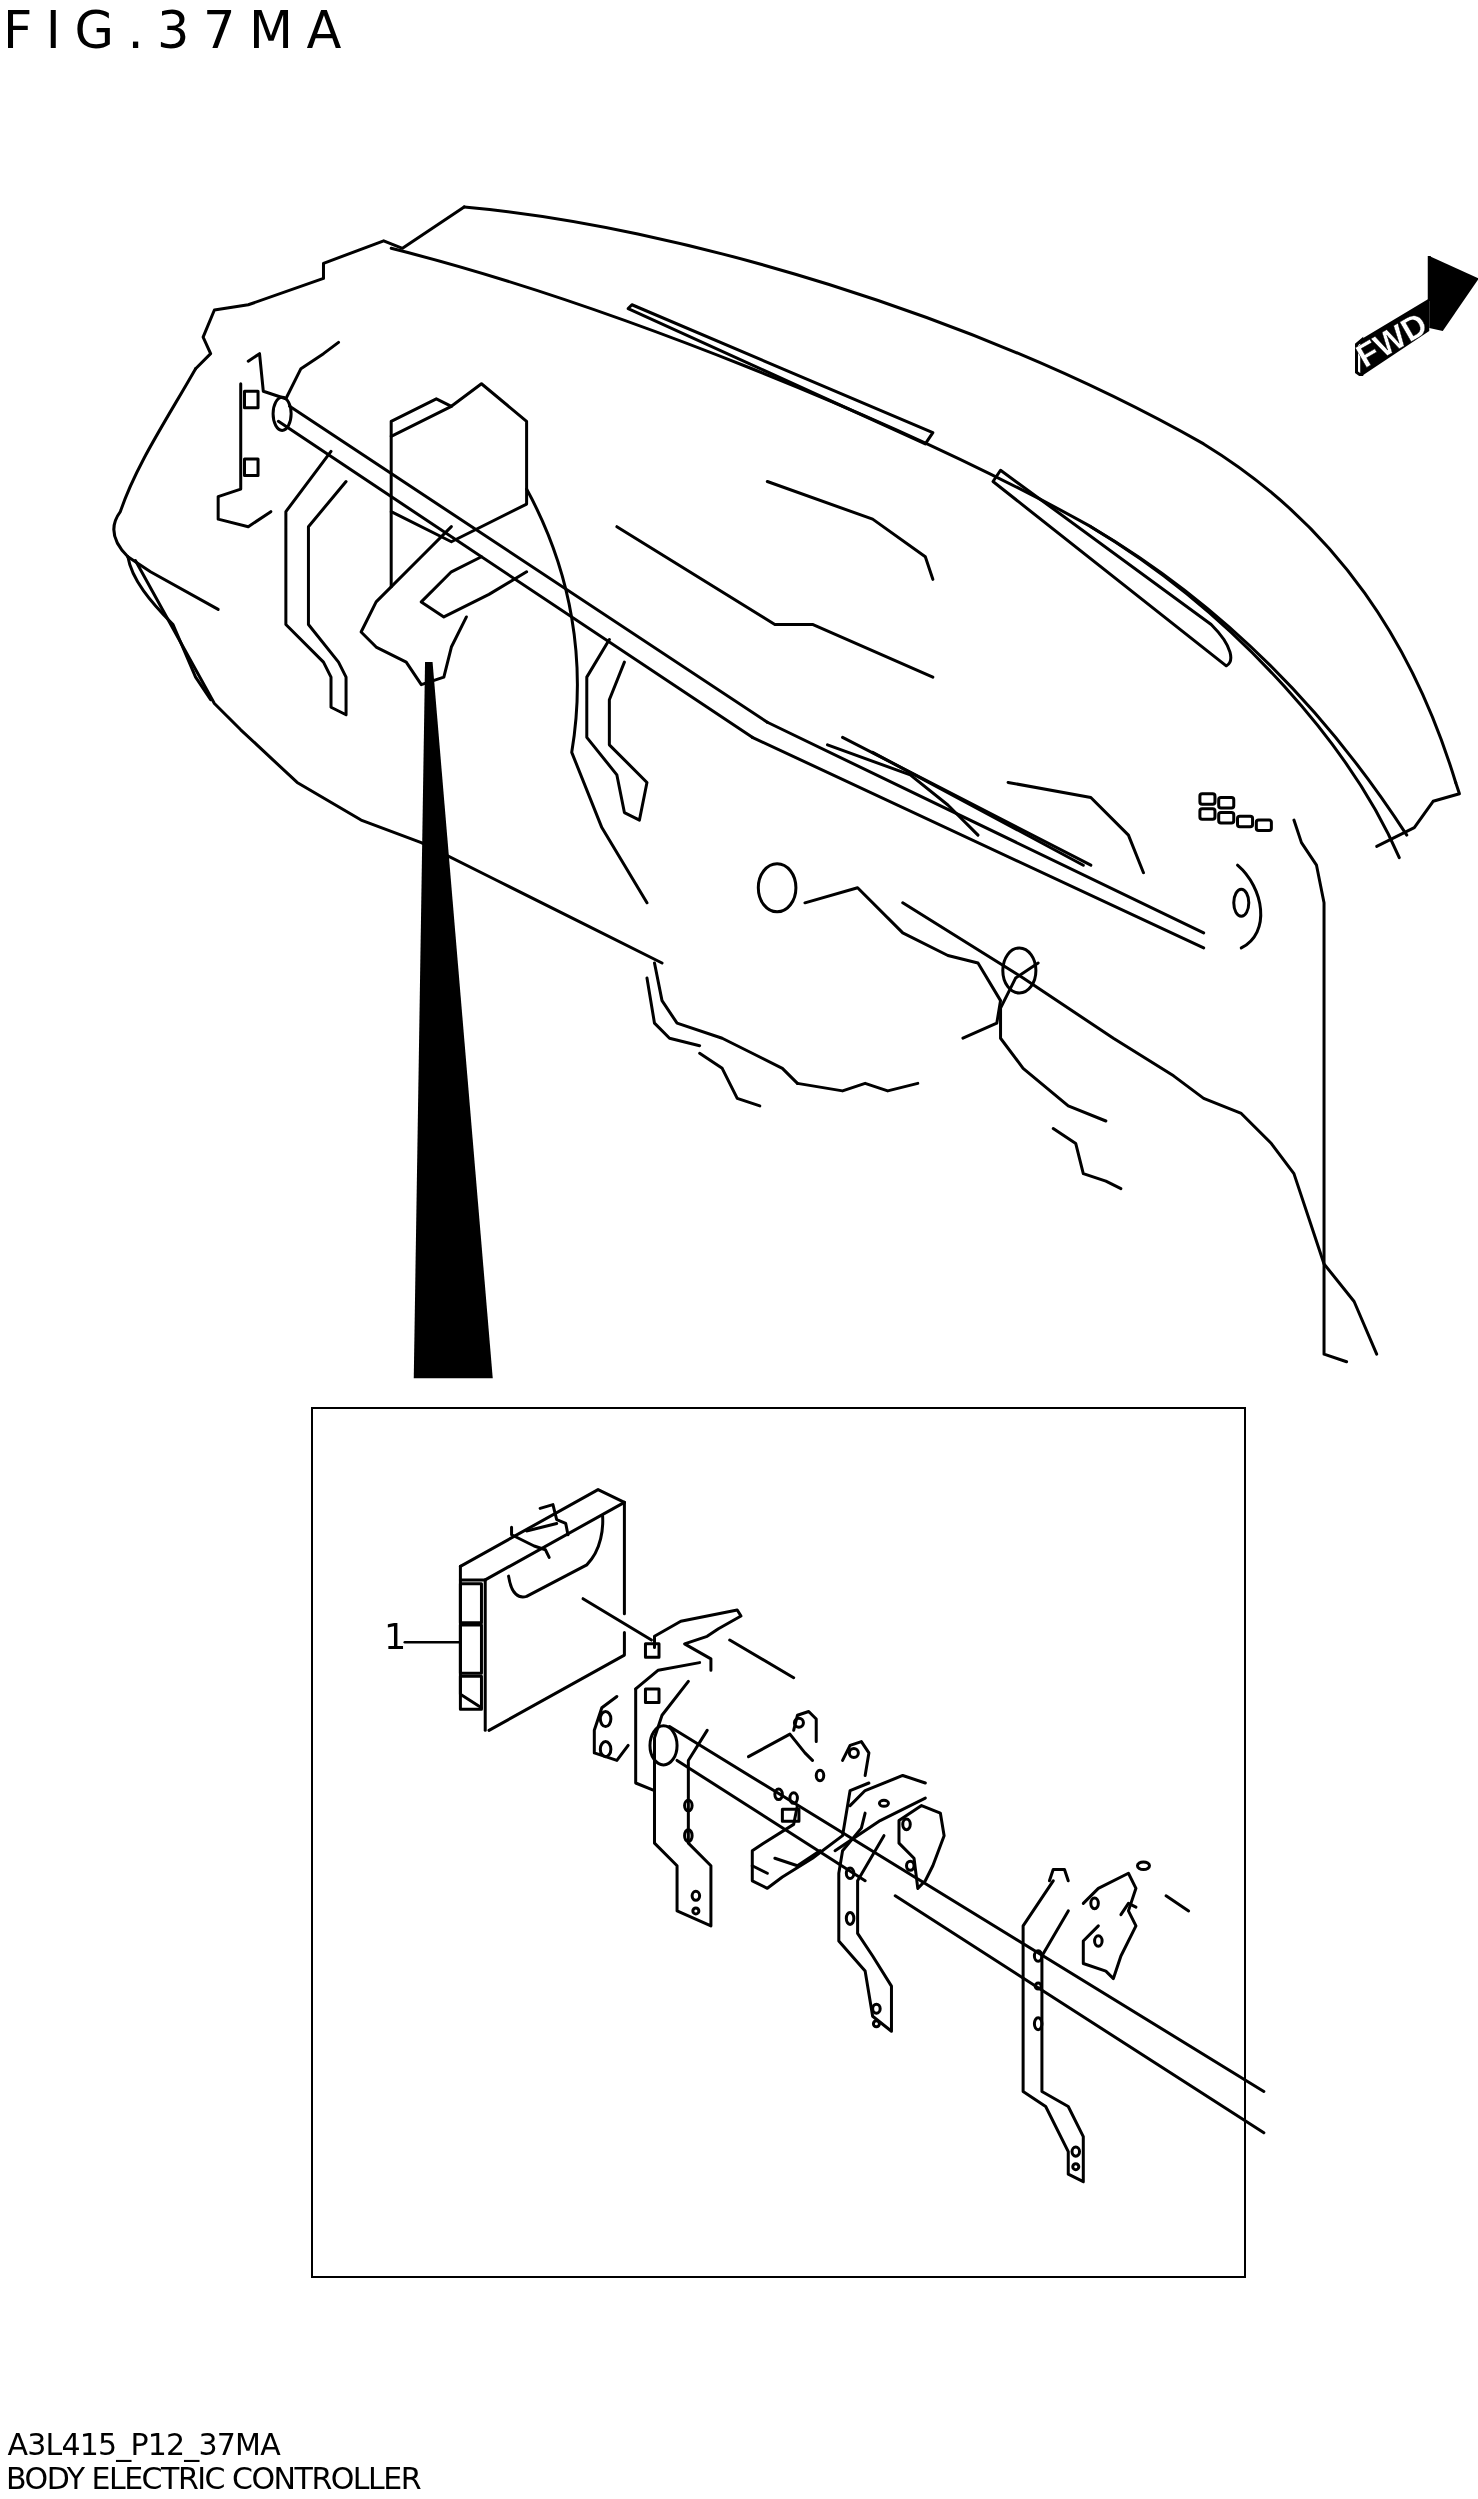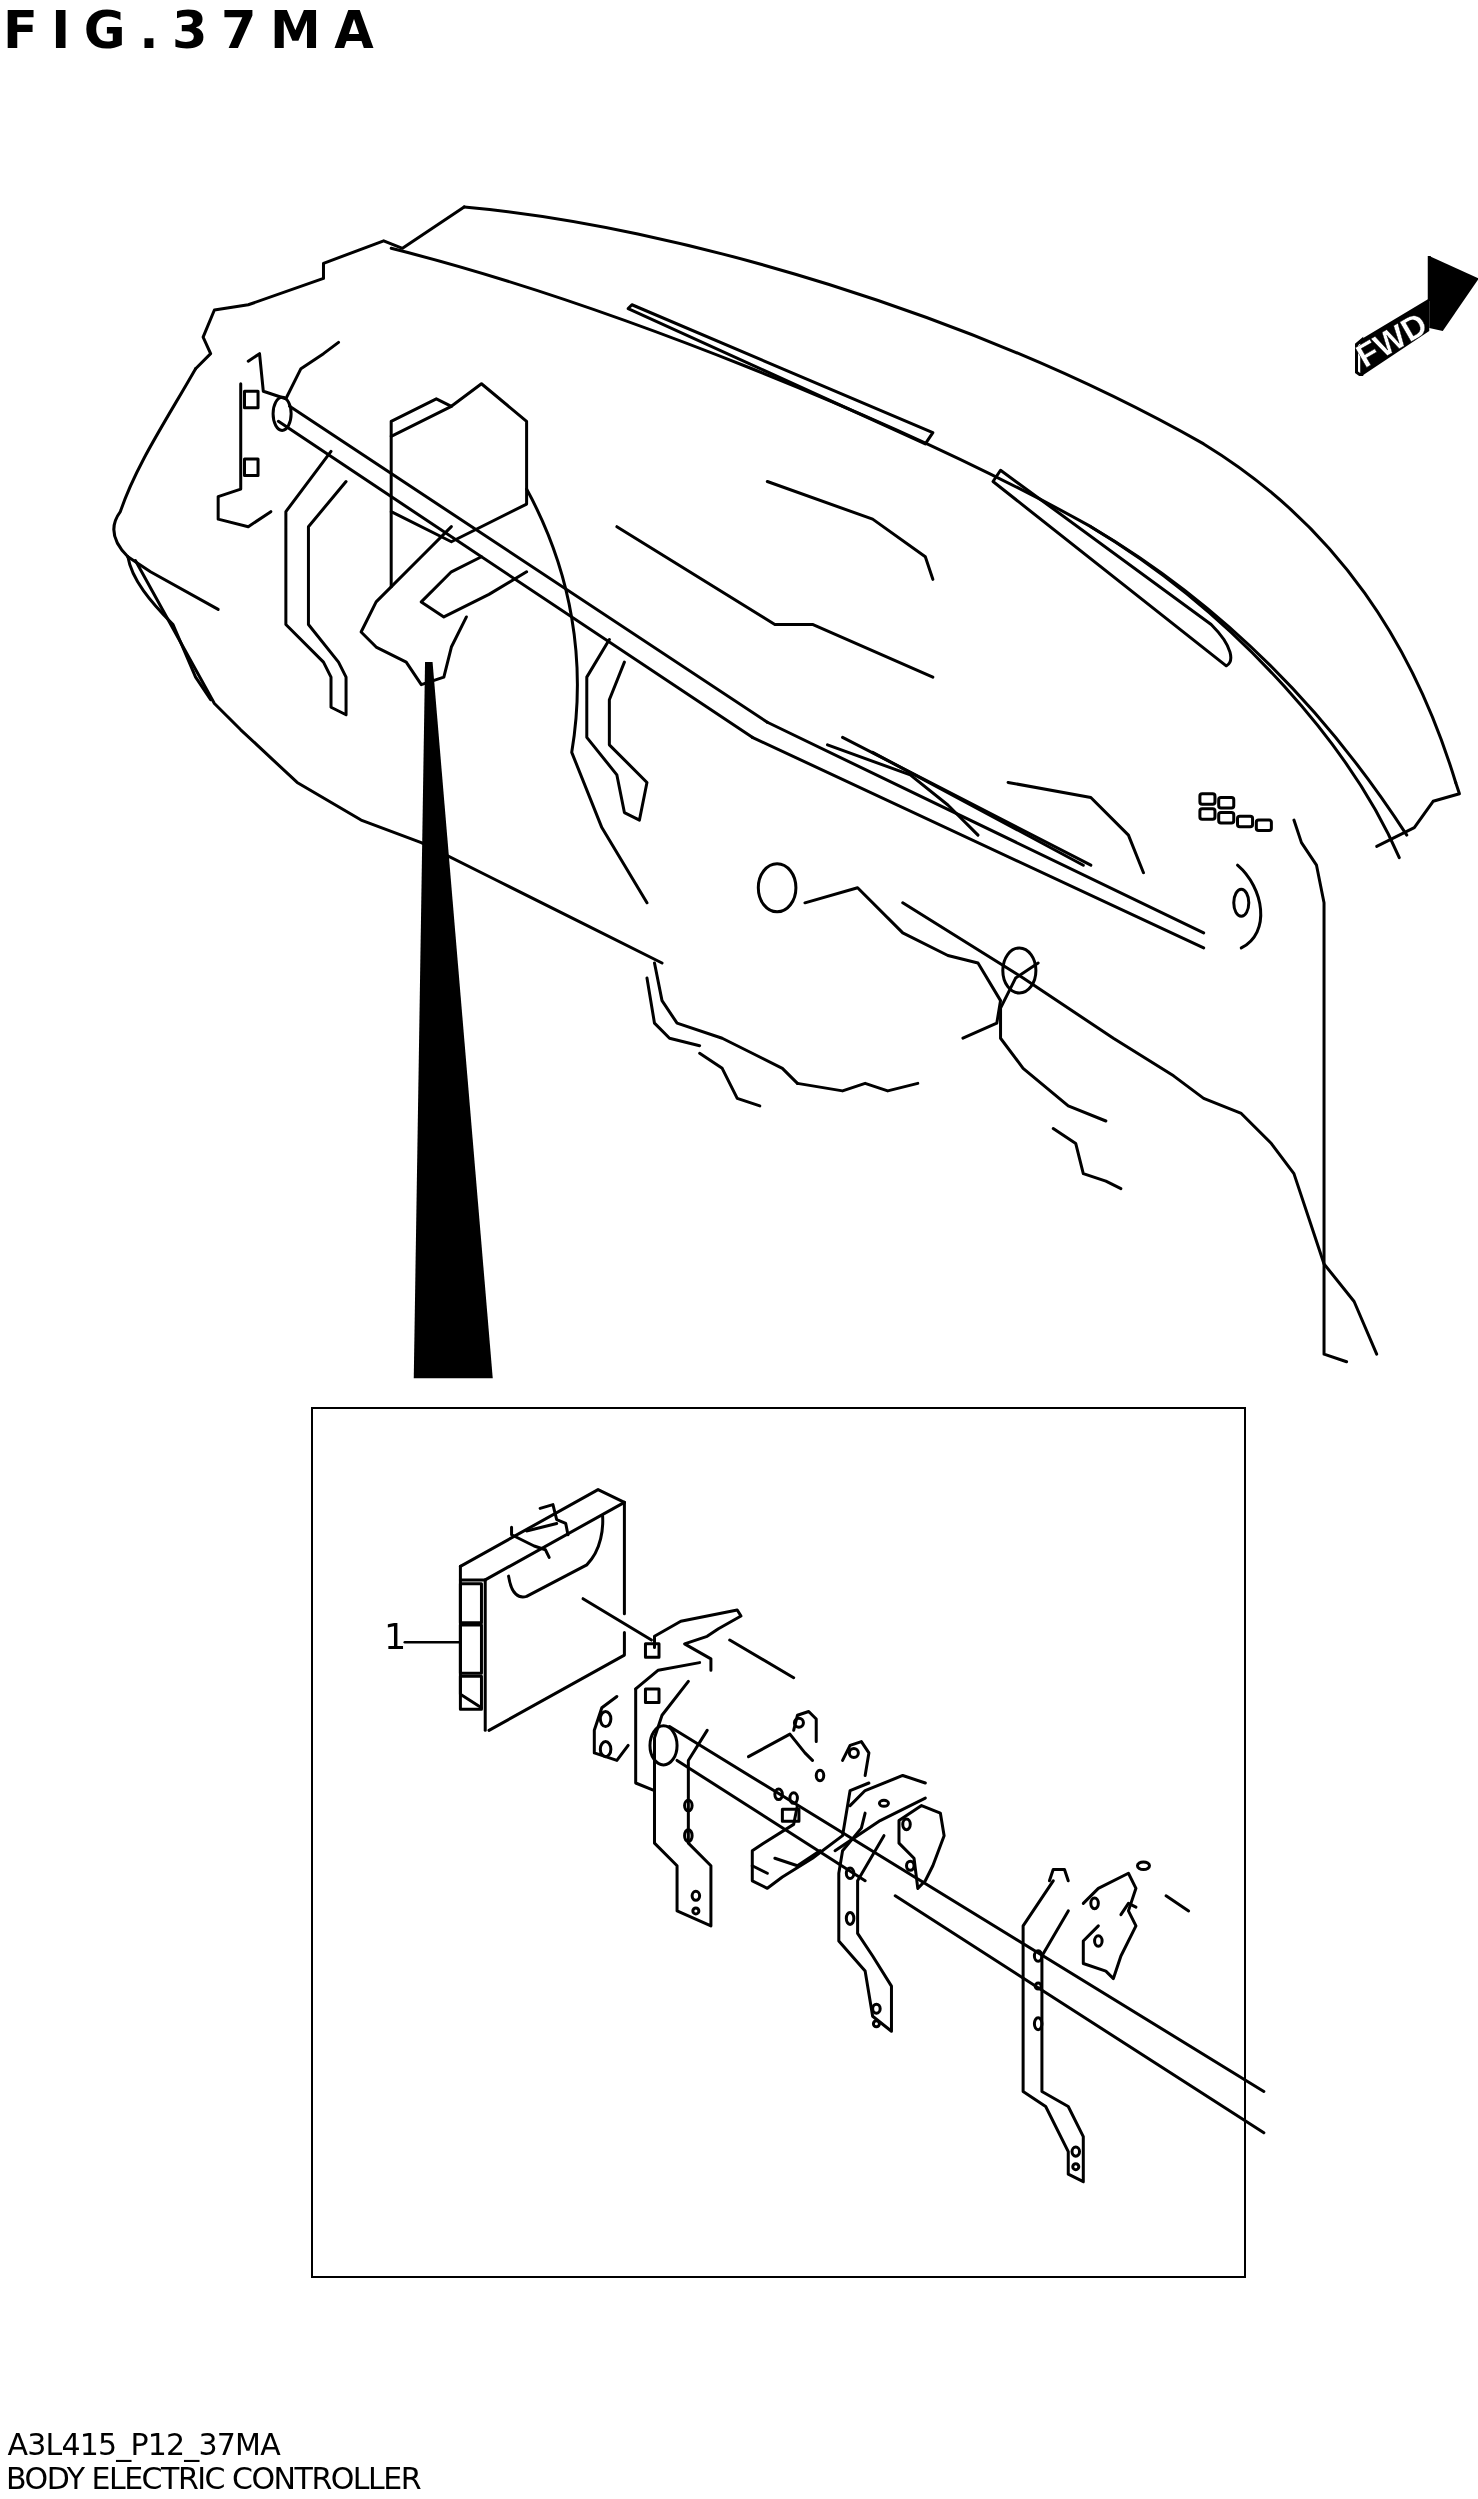--- a/index.html
+++ b/index.html
@@ -1,19 +1,19 @@
 <!DOCTYPE html>
 <html style="font-size:12px"><head>
 <meta charset="utf-8">
 <style>
   html, body { margin: 0; padding: 0; background: #ffffff; }
   body { width: 1479px; height: 2500px; position: relative; overflow: hidden;
          font-family: "DejaVu Sans", "Liberation Sans", sans-serif; color: #000; }
   .title { position: absolute; left: 3px; top: 4.5px; font-size: 51px; letter-spacing: 13.5px;
-           font-weight: bold; line-height: 1; }
+           font-weight: normal; line-height: 1; }
   .drawing { position: absolute; left: 0; top: 0; }
   .detail-box { position: absolute; left: 311px; top: 1407px; width: 935px; height: 871px;
                 border: 2.3px solid #000; box-sizing: border-box; }
   .callout { position: absolute; left: 384px; top: 1620px; font-size: 35px; line-height: 1; }
   .footer-code { position: absolute; left: 7.5px; top: 2416px; font-size: 30px; line-height: 1;
                  letter-spacing: -0.8px; margin-top: 14px; }
   .footer-name { position: absolute; left: 6px; top: 2464px; font-size: 30px; line-height: 1;
                  letter-spacing: -1.5px; }
   .fwd { position: absolute; left: 1354px; top: 256px; width: 125px; height: 120px; }
   svg path, svg line, svg polyline, svg ellipse, svg rect, svg polygon { vector-effect: non-scaling-stroke; }

